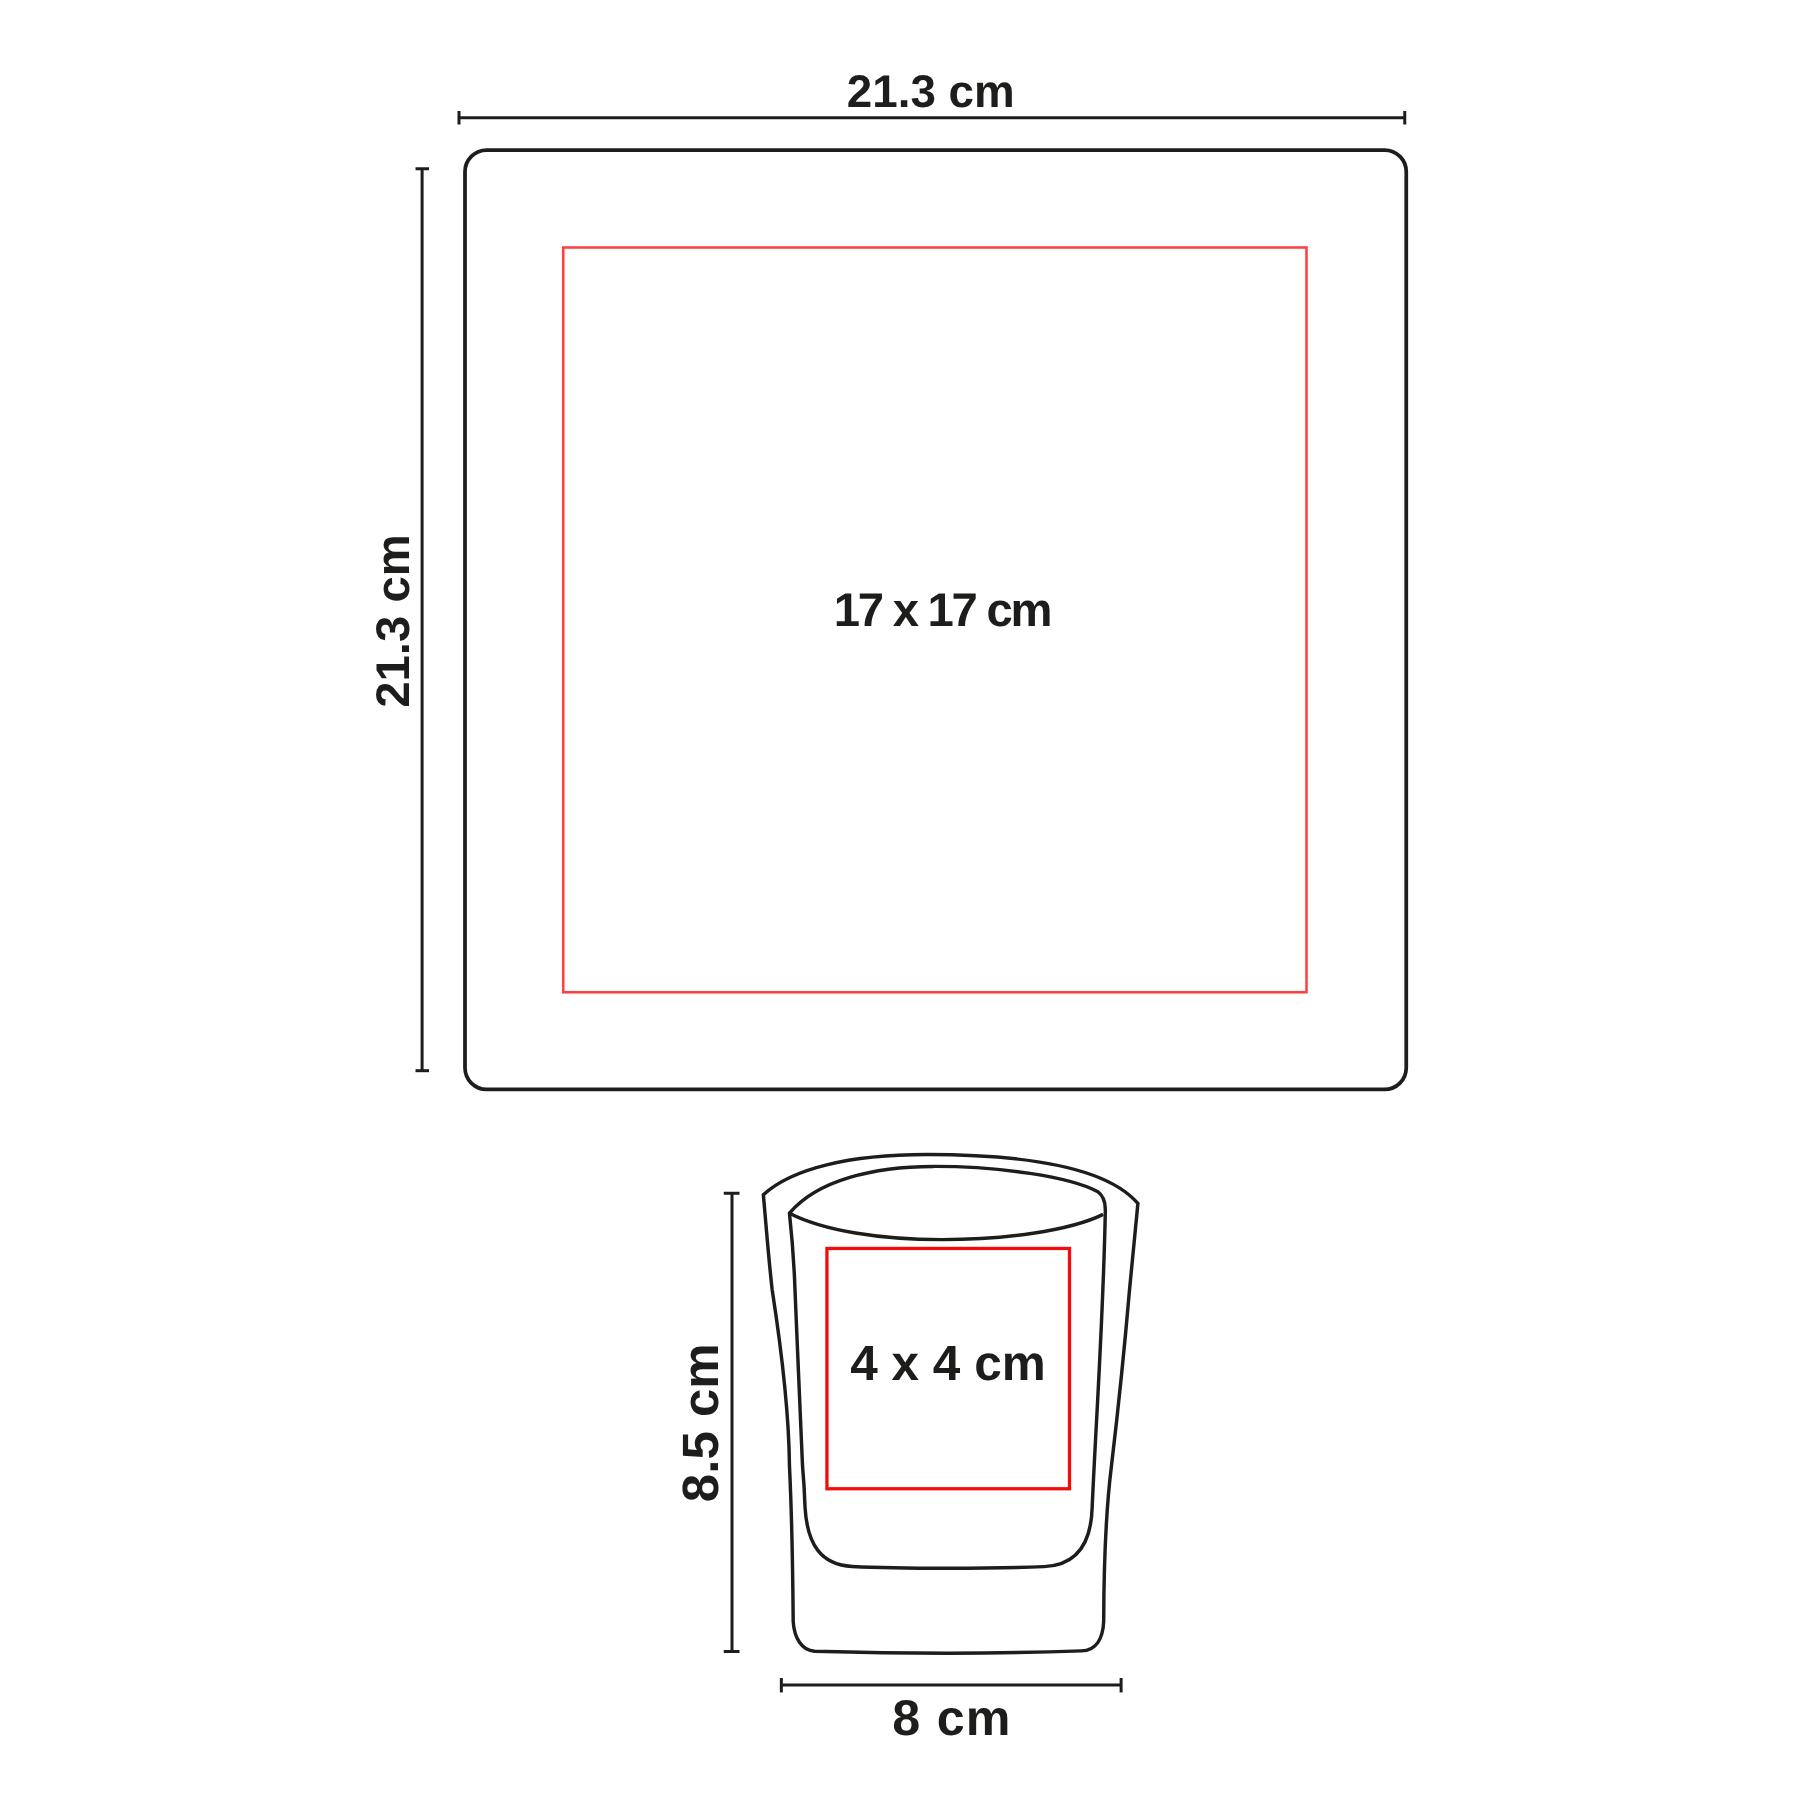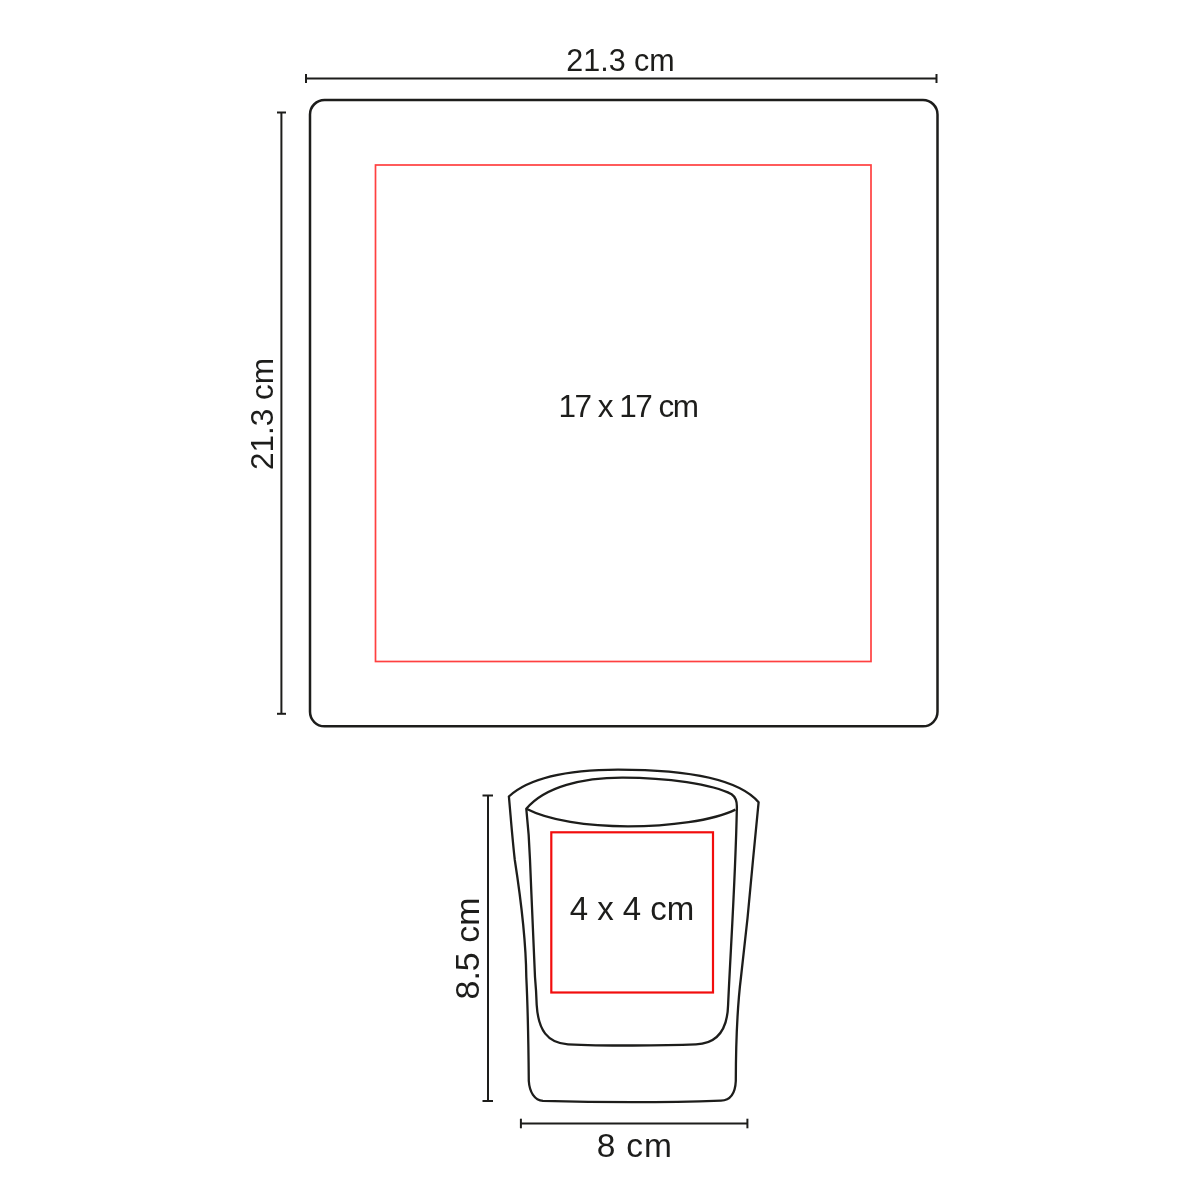--- a/index.html
+++ b/index.html
@@ -1,16 +1,16 @@
 <!DOCTYPE html>
 <html><head>
 <meta charset="utf-8">
 <style>
   html,body{margin:0;padding:0;background:#ffffff;}
-  .canvas{width:1200px;height:1200px;position:relative;background:#ffffff;overflow:hidden;}
+  .canvas{width:1200px;height:1200px;position:relative;background:#ffffff;overflow:hidden;font-weight:bold;}
   text{font-family:"Liberation Sans",sans-serif;fill:#1d1d1b;}
 </style>
 </head>
 <body>
 <div class="canvas">
 <svg width="1200" height="1200" viewBox="0 0 1200 1200" xmlns="http://www.w3.org/2000/svg">
 
   <rect x="0" y="0" width="1200" height="1200" fill="#ffffff"></rect>
 
   <g stroke="#1d1d1b" stroke-width="2" fill="none">

